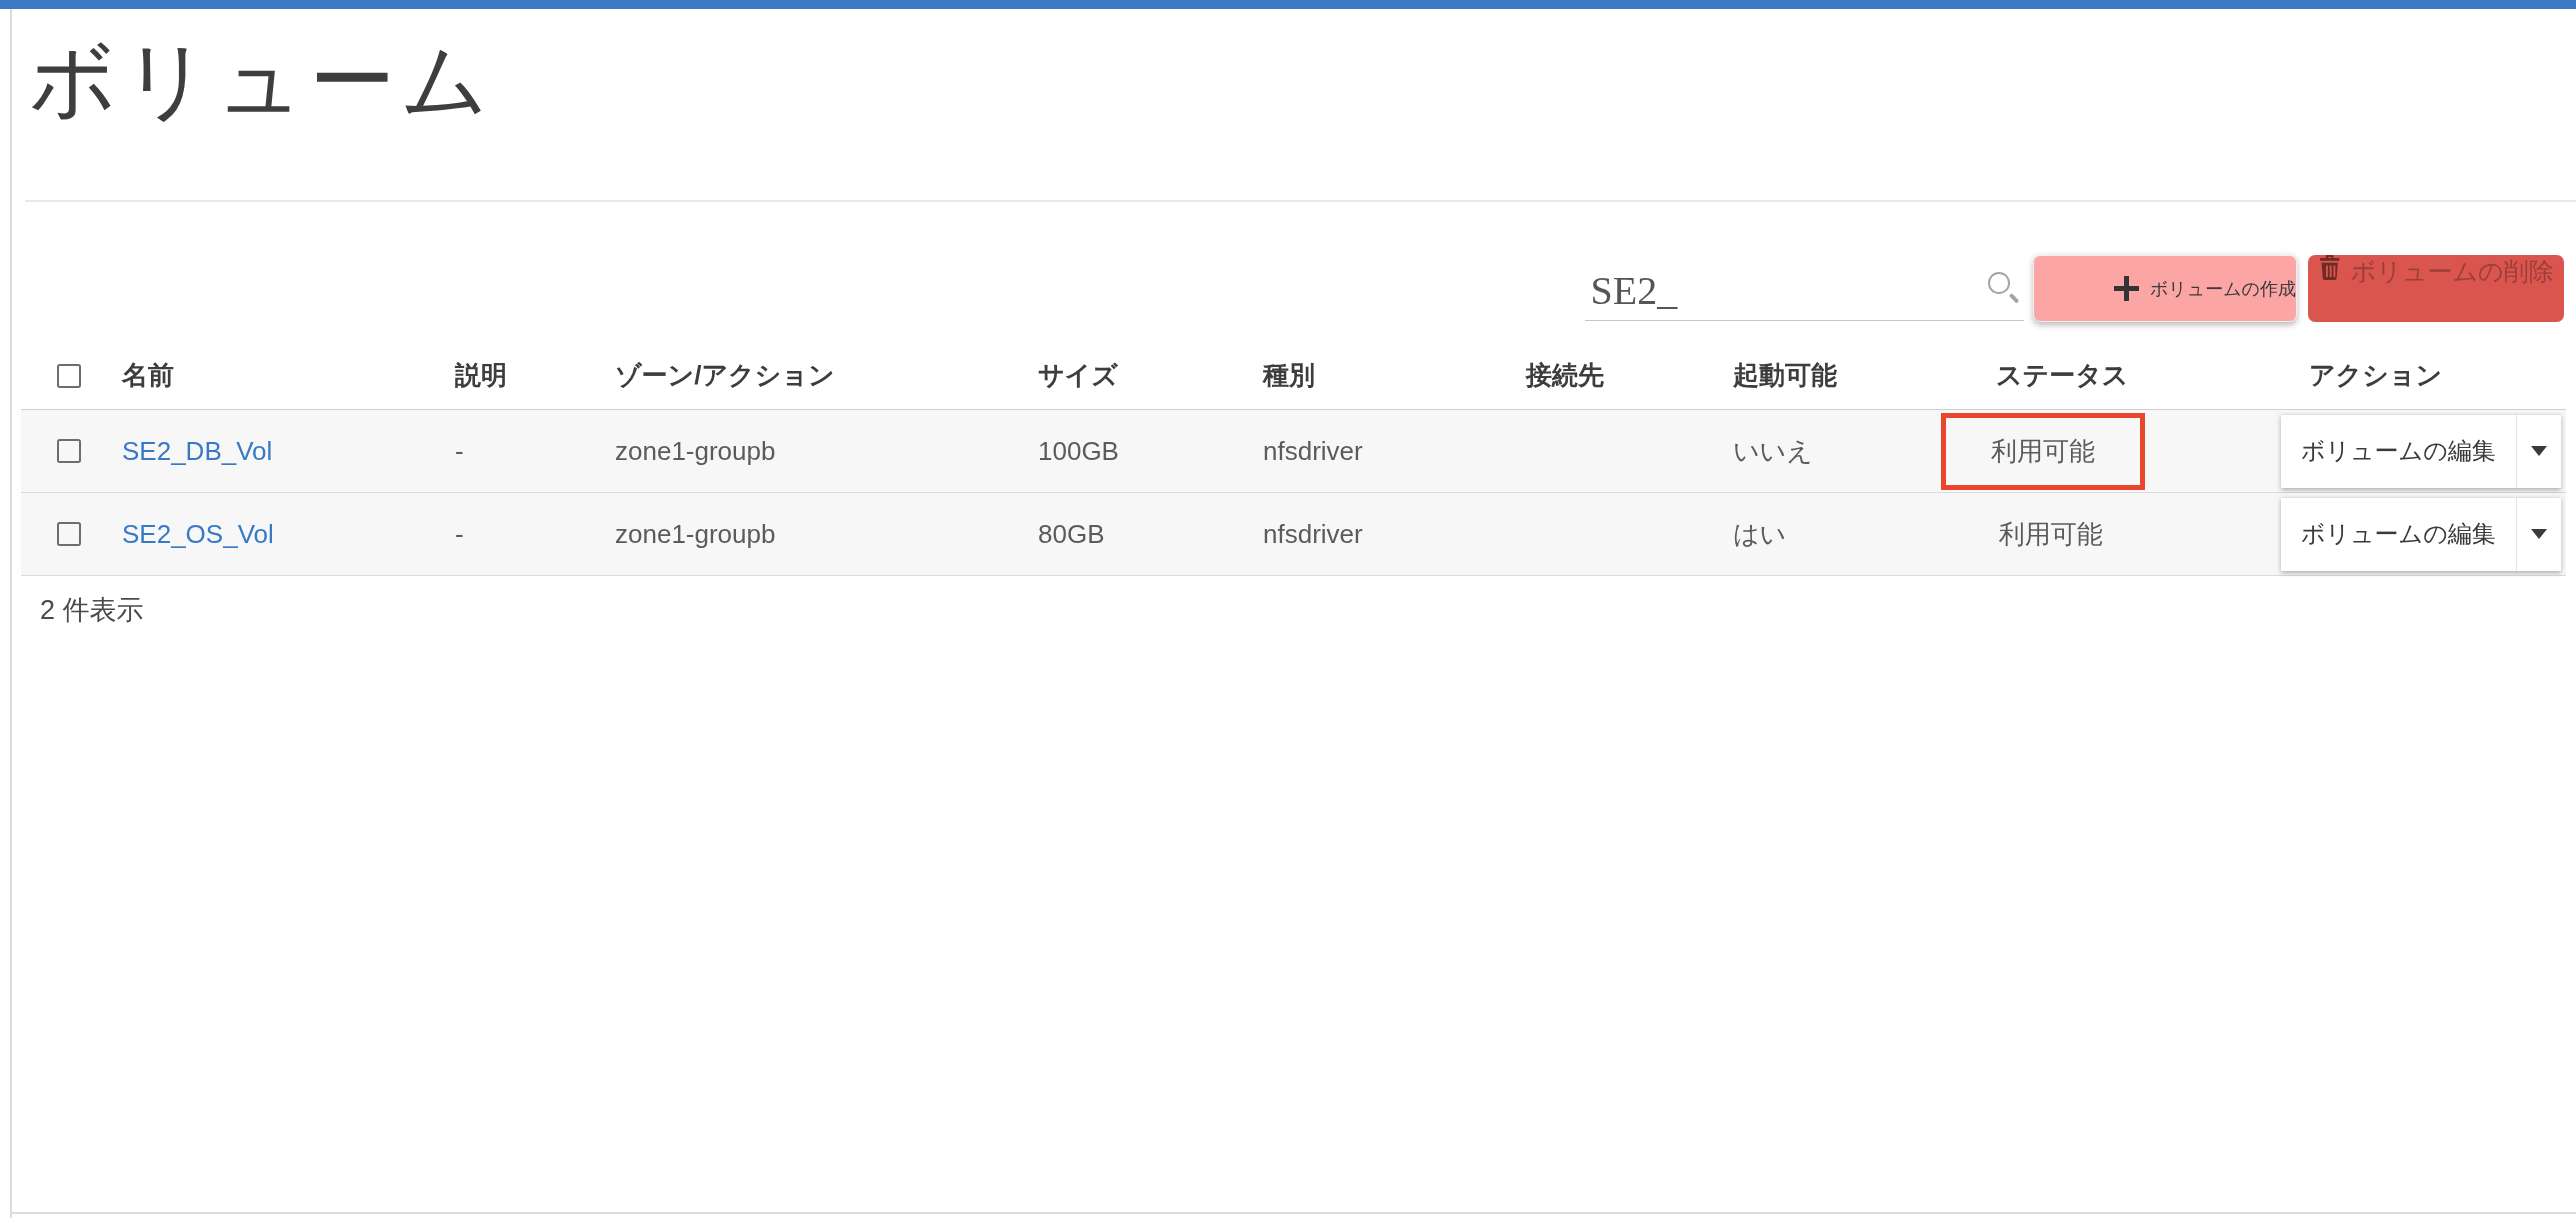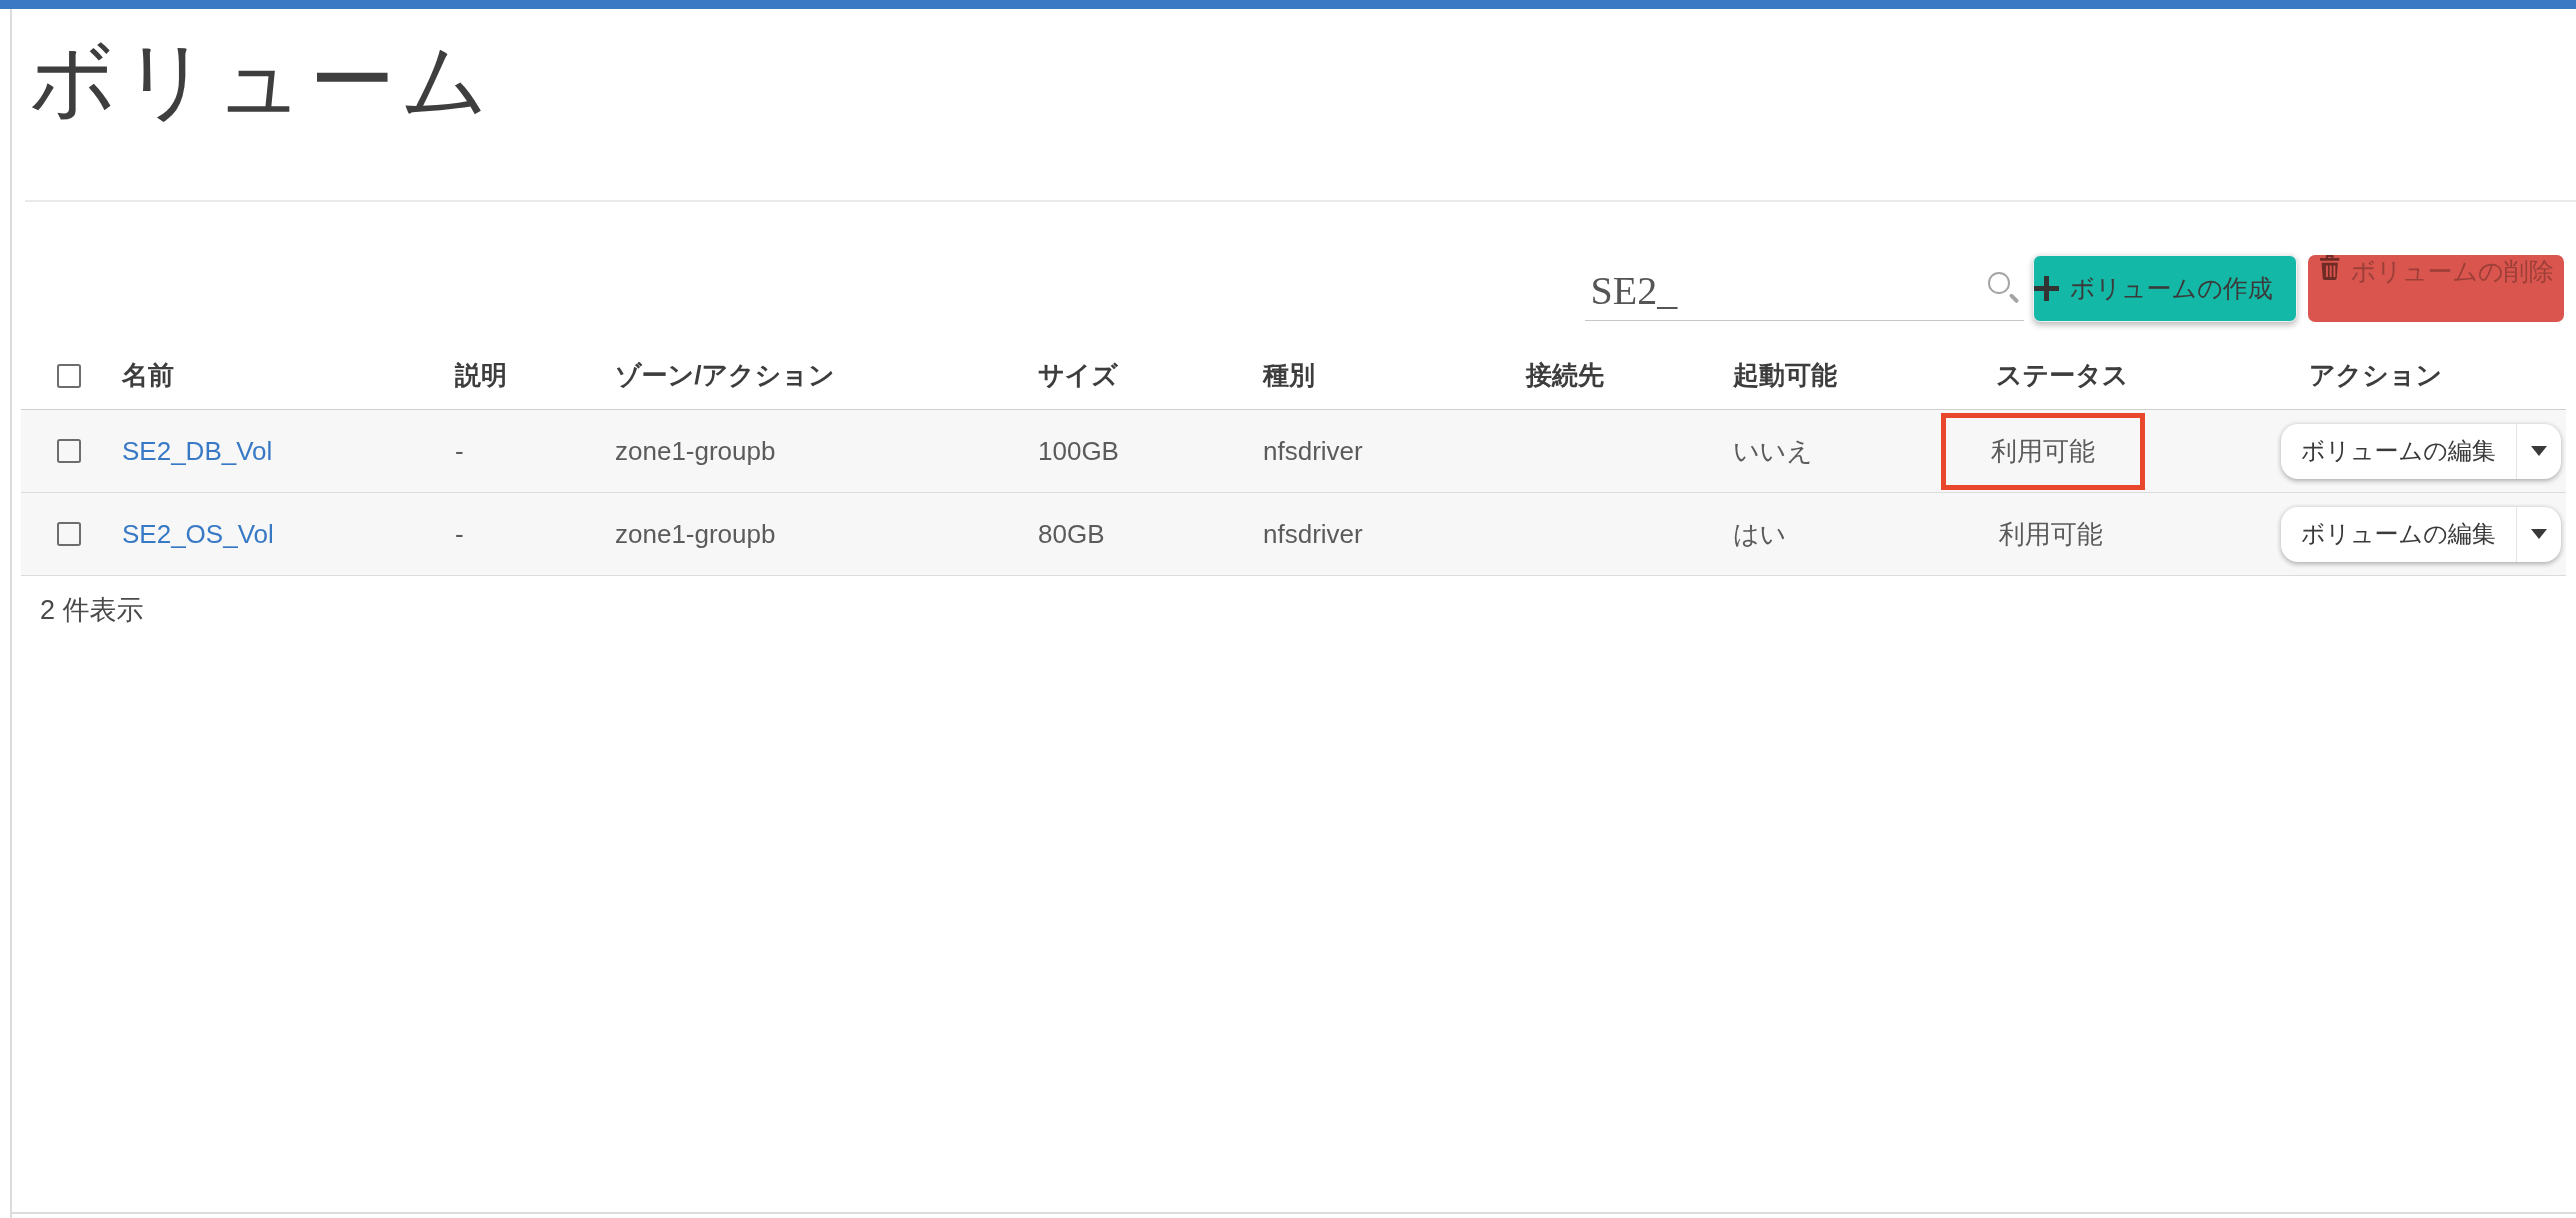--- a/index.html
+++ b/index.html
@@ -30,24 +30,24 @@
   .search-input {
     position:absolute; left:3.6px; top:10.8px; width:369px; height:43px;
     border:none; outline:none; background:transparent;
     font-size:40px; color:#555; font-family:Liberation Serif, serif;
   }
   .search-icon { position:absolute; right:14.4px; top:14.4px; width:21.6px; height:21.6px; border:2.7px solid #a5a5a5; border-radius:50%; }
   .search-icon::after { content:""; position:absolute; width:3.6px; height:10.8px; background:#a5a5a5; transform:rotate(-45deg); left:21.6px; top:19px; border-radius:1.8px; }
 
   .btn-create {
     position:absolute; left:2033px; top:255px; width:264px; height:67px;
-    background:#14b8a6; border:0.9px solid #f1f1f1; border-radius:7.2px;
+    background:#fca5a5; border:0.9px solid #f1f1f1; border-radius:7.2px;
     box-shadow:0 2.7px 6.3px rgba(0,0,0,0.28);
-    display:flex; align-items:center; justify-content:flex-start; gap:10.8px;
-    font-size:25px; color:#3a3a3a; cursor:pointer; white-space:nowrap;
+    display:flex; align-items:center; justify-content:flex-end; gap:10.8px;
+    font-size:18px; color:#3a3a3a; cursor:pointer; white-space:nowrap;
   }
   .plus-icon { position:relative; width:25px; height:25px; flex:0 0 auto; }
   .plus-icon::before { content:""; position:absolute; left:10px; top:0; width:5.4px; height:25px; background:#333; }
   .plus-icon::after  { content:""; position:absolute; left:0; top:10px; width:25px; height:5.4px; background:#333; }
 
   .btn-delete {
     position:absolute; left:2308px; top:255px; width:256px; height:67px;
     background:#d9554e; border:none; border-radius:7.2px;
     display:flex; align-items:flex-start; justify-content:center; gap:9px;
     font-size:25px; color:#9c3f38; cursor:pointer; white-space:nowrap;
@@ -80,22 +80,22 @@
 
   .status-box {
     display:flex; align-items:center; justify-content:center;
     width:204px; height:77px; margin-left:-55px;
     border:5.4px solid #e8472c;
   }
 
   .actions-head { padding-left:52px; }
   .actions-cell { display:flex; justify-content:flex-end; padding-right:6.3px; }
   .btn-edit {
-    display:flex; align-items:stretch; height:55px;
-    background:#ffffff; border-radius:17px; overflow:hidden;
+    display:flex; align-items:stretch; height:73px;
+    background:#ffffff; border-radius:1px; overflow:hidden;
     box-shadow:0 1.8px 5.4px rgba(0,0,0,0.3); cursor:pointer;
   }
   .btn-edit-label { display:flex; align-items:center; padding:0 20px; font-size:24px; color:#3a3a3a; white-space:nowrap; }
   .btn-edit-caret { display:flex; align-items:center; justify-content:center; width:45px; border-left:1.8px solid #e4e4e4; }
   .caret-down-icon { width:0; height:0; border-left:8px solid transparent; border-right:8px solid transparent; border-top:10px solid #3a3a3a; }
 
   .table-summary { position:absolute; left:40px; top:592px; font-size:27px; color:#4a4a4a; white-space:nowrap; }
 </style>
 </head>
 <body>

